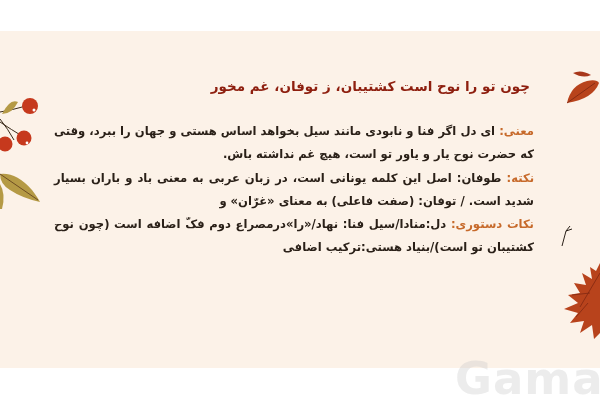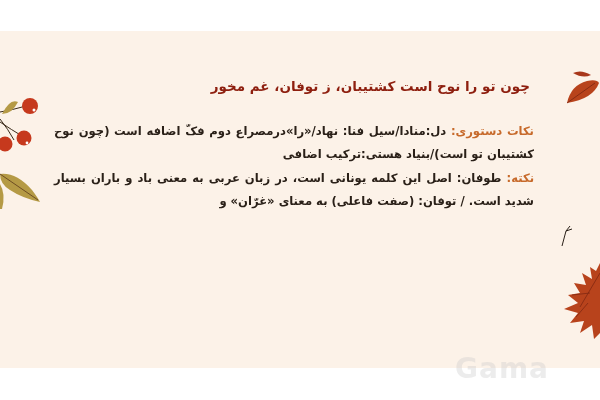--- a/index.html
+++ b/index.html
@@ -24,21 +24,21 @@
       position: absolute; top: 89px; right: 66px; width: 480px;
       direction: rtl; text-align: justify;
       font-family: "DejaVu Sans", sans-serif; font-weight: bold;
       font-size: 11.6px; line-height: 23.3px; color: #2a2018;
     }
     .para { margin: 0; }
     .label { color: #c76a2b; }
     .watermark {
       position: absolute; left: 455px; top: 352px; width: 130px; height: 40px;
       color: rgba(200,200,200,0.35); font-family: "DejaVu Sans", sans-serif;
-      font-weight: bold; font-size: 28px; letter-spacing: 1px;
+      font-weight: bold; font-size: 45px; letter-spacing: 1px;
     }
     .deco { position: absolute; }
   </style>
 </head>
 <body>
 
 <div class="slide">
 
   <svg class="deco" style="left:0;top:63px" width="40" height="115" viewBox="0 0 40 115">
     <path d="M0 18 Q12 16 26 12" stroke="#3a2a1a" stroke-width="1" fill="none"></path>
@@ -69,21 +69,24 @@
     <path d="M40 0 L36 8 L30 4 L32 16 L22 10 L26 22 L14 20 L20 30 L8 32 L18 40 L4 46 L18 50 L10 60 L24 58 L20 70 L32 62 L34 76 L40 70 Z" fill="#b8431c"></path>
     <path d="M40 10 L20 44 M30 30 L12 32 M28 40 L16 54" stroke="#7a2410" stroke-width="0.7" fill="none"></path>
   </svg>
 
   <div class="title">
     <span>چون تو را نوح است کشتیبان، ز توفان، غم مخور</span>
   </div>
 
   <div class="body">
     <p class="para">
-      <span class="label">نکات دستوری:</span><span> دل:منادا/سیل فنا: نهاد/«را»درمصراع دوم فکّ اضافه است (چون نوح کشتیبان تو است)/بنیاد هستی:ترکیب اضافی</span>
+      <span class="label">معنی:</span><span> ای دل اگر فنا و نابودی مانند سیل بخواهد اساس هستی و جهان را ببرد، وقتی که حضرت نوح یار و یاور تو است، هیچ غم نداشته باش.</span>
     </p>
     <p class="para">
       <span class="label">نکته:</span><span> طوفان: اصل این کلمه یونانی است، در زبان عربی به معنی باد و باران بسیار شدید است. / توفان: (صفت فاعلی) به معنای «غرّان» و</span>
+    </p>
+    <p class="para">
+      <span class="label">نکات دستوری:</span><span> دل:منادا/سیل فنا: نهاد/«را»درمصراع دوم فکّ اضافه است (چون نوح کشتیبان تو است)/بنیاد هستی:ترکیب اضافی</span>
     </p>
   </div>
 </div>
 
 <div class="watermark">Gama</div>
 
 </body></html>

